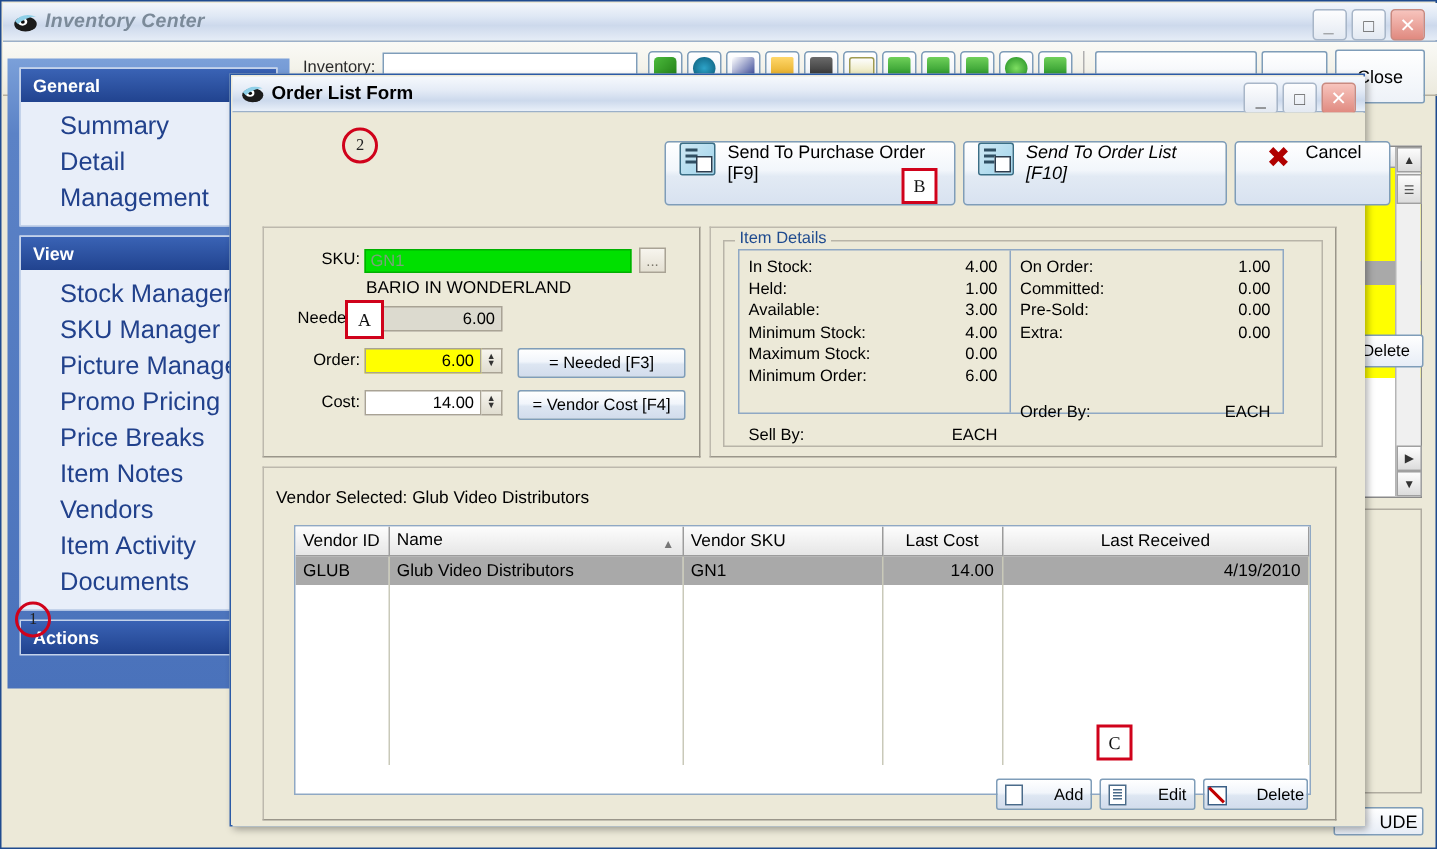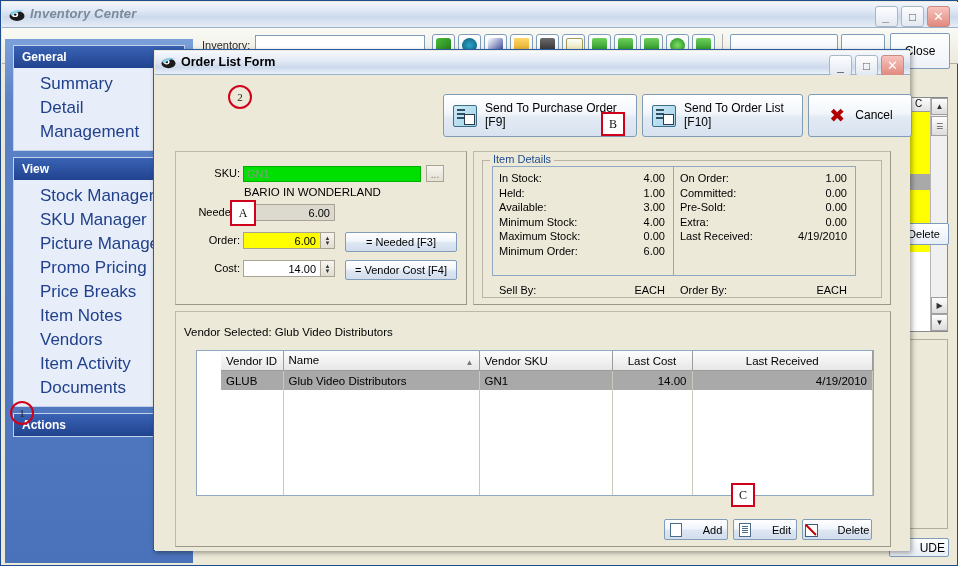--- a/index.html
+++ b/index.html
@@ -42,21 +42,21 @@
   .tbi i{position:absolute;left:3px;top:3px;width:15px;height:15px;display:block;border-radius:2px;}
   .tb-sep{width:1px;height:22px;background:#b0b0b0;margin:0 4px;}
   .tb-wide{height:23px;border:1px solid #7f9db9;border-radius:2px;
     background:linear-gradient(180deg,#ffffff,#eef2f8);display:flex;align-items:center;
     justify-content:center;font-size:10px;color:#333;padding:0 6px;}
   .tb-close{position:absolute;right:8px;top:5px;width:58px;height:34px;
     border:1px solid #7f9db9;border-radius:2px;background:linear-gradient(180deg,#ffffff,#eef2f8);
     display:flex;align-items:center;justify-content:center;font-size:12px;color:#000;}
 
   
-  .nav{position:absolute;left:4px;top:38px;width:188px;height:524px;
+  .nav{position:absolute;left:4px;top:38px;width:188px;height:420px;
     background:linear-gradient(180deg,#7ba0d9 0%,#5b82c6 12%,#4a72bb 100%);
     border:0;}
   .nav-group{margin:6px 8px 0 8px;background:#e8eef9;border:1px solid #c3d2ea;}
   .nav-head{background:linear-gradient(180deg,#3a63b5,#21438f);color:#ffffff;
     font-weight:bold;font-size:12px;padding:4px 8px;}
   .nav-items{padding:4px 0 6px 0;background:#e8eef9;}
   .nav-item{color:#21418c;font-size:17px;padding:2px 0 2px 26px;cursor:pointer;white-space:nowrap;}
   .nav-item.bold{font-weight:bold;color:#16306e;}
 
   
@@ -95,21 +95,21 @@
     background:linear-gradient(180deg,#f6f9fd 0%,#e4ebf6 40%,#ccd9ec 70%,#e9f0f9 100%);
     border-bottom:1px solid #9bb0c9;box-sizing:border-box;}
   .dlg-ico{position:absolute;left:6px;top:4px;width:15px;height:15px;}
   .dlg-text{position:absolute;left:26px;top:4px;font-size:12.5px;color:#000;font-weight:bold;}
   .dlg-body{position:absolute;left:1px;top:25px;width:755px;height:476px;background:#ece9d8;}
 
   
   .topbtns{position:absolute;left:288px;top:19px;display:flex;gap:5px;}
   .tbtn{border:1px solid #7f9db9;border-radius:3px;
     background:linear-gradient(180deg,#ffffff 0%,#f2f6fb 45%,#e2eaf4 55%,#d8e2f0 100%);
-    display:flex;align-items:center;height:43px;padding:0 9px;box-sizing:border-box;
+    display:flex;align-items:flex-start;height:43px;padding:0 9px;box-sizing:border-box;
     font-size:12px;color:#000;gap:8px;cursor:pointer;}
   .tbtn .lbl{line-height:1.15;white-space:pre-line;}
   .ico-send{width:22px;height:20px;background:linear-gradient(135deg,#cfe9f5,#9fd3ea);
     border:1px solid #3a6e86;border-radius:2px;position:relative;flex:0 0 auto;}
   .ico-send:after{content:"";position:absolute;right:1px;bottom:1px;width:9px;height:9px;
     background:#ffffff;border:1px solid #2d3c4d;}
   .ico-send:before{content:"";position:absolute;left:3px;top:3px;width:8px;height:2px;background:#2f4f63;
     box-shadow:0 4px 0 #2f4f63,0 8px 0 #2f4f63;}
   .ico-x{width:20px;height:20px;flex:0 0 auto;display:flex;align-items:center;justify-content:center;
     color:#b00000;font-size:19px;font-weight:bold;line-height:1;}
@@ -150,22 +150,22 @@
     background:linear-gradient(180deg,#f7f5ee,#e0ddd0);display:flex;flex-direction:column;
     align-items:center;justify-content:center;font-size:6px;color:#333;line-height:5px;}
   .eqbtn{position:absolute;height:18px;border:1px solid #7f9db9;border-radius:2px;
     background:linear-gradient(180deg,#ffffff 0%,#f1f5fb 45%,#dde6f2 55%,#d2dcec 100%);
     display:flex;align-items:center;justify-content:center;font-size:11px;color:#000;cursor:pointer;}
 
   
   .panelB{position:absolute;left:20px;top:236px;width:716px;height:236px;
     background:#ece9d8;border:1px solid #9a968a;border-top-color:#bdb9ad;border-left-color:#bdb9ad;box-sizing:border-box;}
   .vendsel{position:absolute;left:8px;top:14px;font-size:11.5px;color:#000;}
-  .gridwrap{position:absolute;left:20px;top:38px;width:678px;height:146px;
-    background:#ffffff;border:1px solid #8fa8c4;box-sizing:border-box;overflow:hidden;padding-left:24px;}
+  .gridwrap{position:absolute;left:20px;top:38px;width:678px;height:180px;
+    background:#ffffff;border:1px solid #8fa8c4;box-sizing:border-box;overflow:hidden;}
   table.g{border-collapse:collapse;width:100%;table-layout:fixed;}
   table.g th{background:linear-gradient(180deg,#fdfdfd,#e6e6e6);
     border-right:1px solid #9c9c9c;border-bottom:1px solid #9c9c9c;
     font-weight:normal;font-size:11.5px;color:#000;height:19px;padding:0 5px;text-align:left;}
   table.g th.ctr{text-align:center;}
   table.g td{border-right:1px solid #c9c9b9;font-size:11.5px;color:#000;height:19px;padding:0 5px;}
   tr.sel td{background:#a9a9a9;}
   td.r{text-align:right;}
   .sortarrow{float:right;color:#777;font-size:8px;margin-top:4px;}
   .gridblank{height:120px;}
@@ -341,21 +341,21 @@
       </div>
     </div>
 
     <div class="dlg-body">
 
       <div class="topbtns">
         <div class="tbtn" style="width:194px;">
           <span class="ico-send"></span>
           <span class="lbl">Send To Purchase Order [F9]</span>
         </div>
-        <div class="tbtn" style="width:161px;">
+        <div class="tbtn" style="width:176px;font-style:italic;">
           <span class="ico-send"></span>
           <span class="lbl">Send To Order List
 [F10]</span>
         </div>
         <div class="tbtn" style="width:104px;justify-content:center;">
           <span class="ico-x">✖</span>
           <span class="lbl">Cancel</span>
         </div>
       </div>
 
@@ -429,24 +429,20 @@
                 <span class="k">Committed:</span>
                 <span class="v">0.00</span>
               </div>
             <div class="detrow">
                 <span class="k">Pre-Sold:</span>
                 <span class="v">0.00</span>
               </div>
             <div class="detrow">
                 <span class="k">Extra:</span>
                 <span class="v">0.00</span>
-              </div>
-            <div class="detrow">
-                <span class="k">Last Received:</span>
-                <span class="v">4/19/2010</span>
               </div>
             <div class="detrow">&nbsp;</div>
             <div class="detrow last">
                 <span class="k">Order By:</span>
                 <span class="v">EACH</span>
               </div>
           </div>
         </div>
       </div>
 

